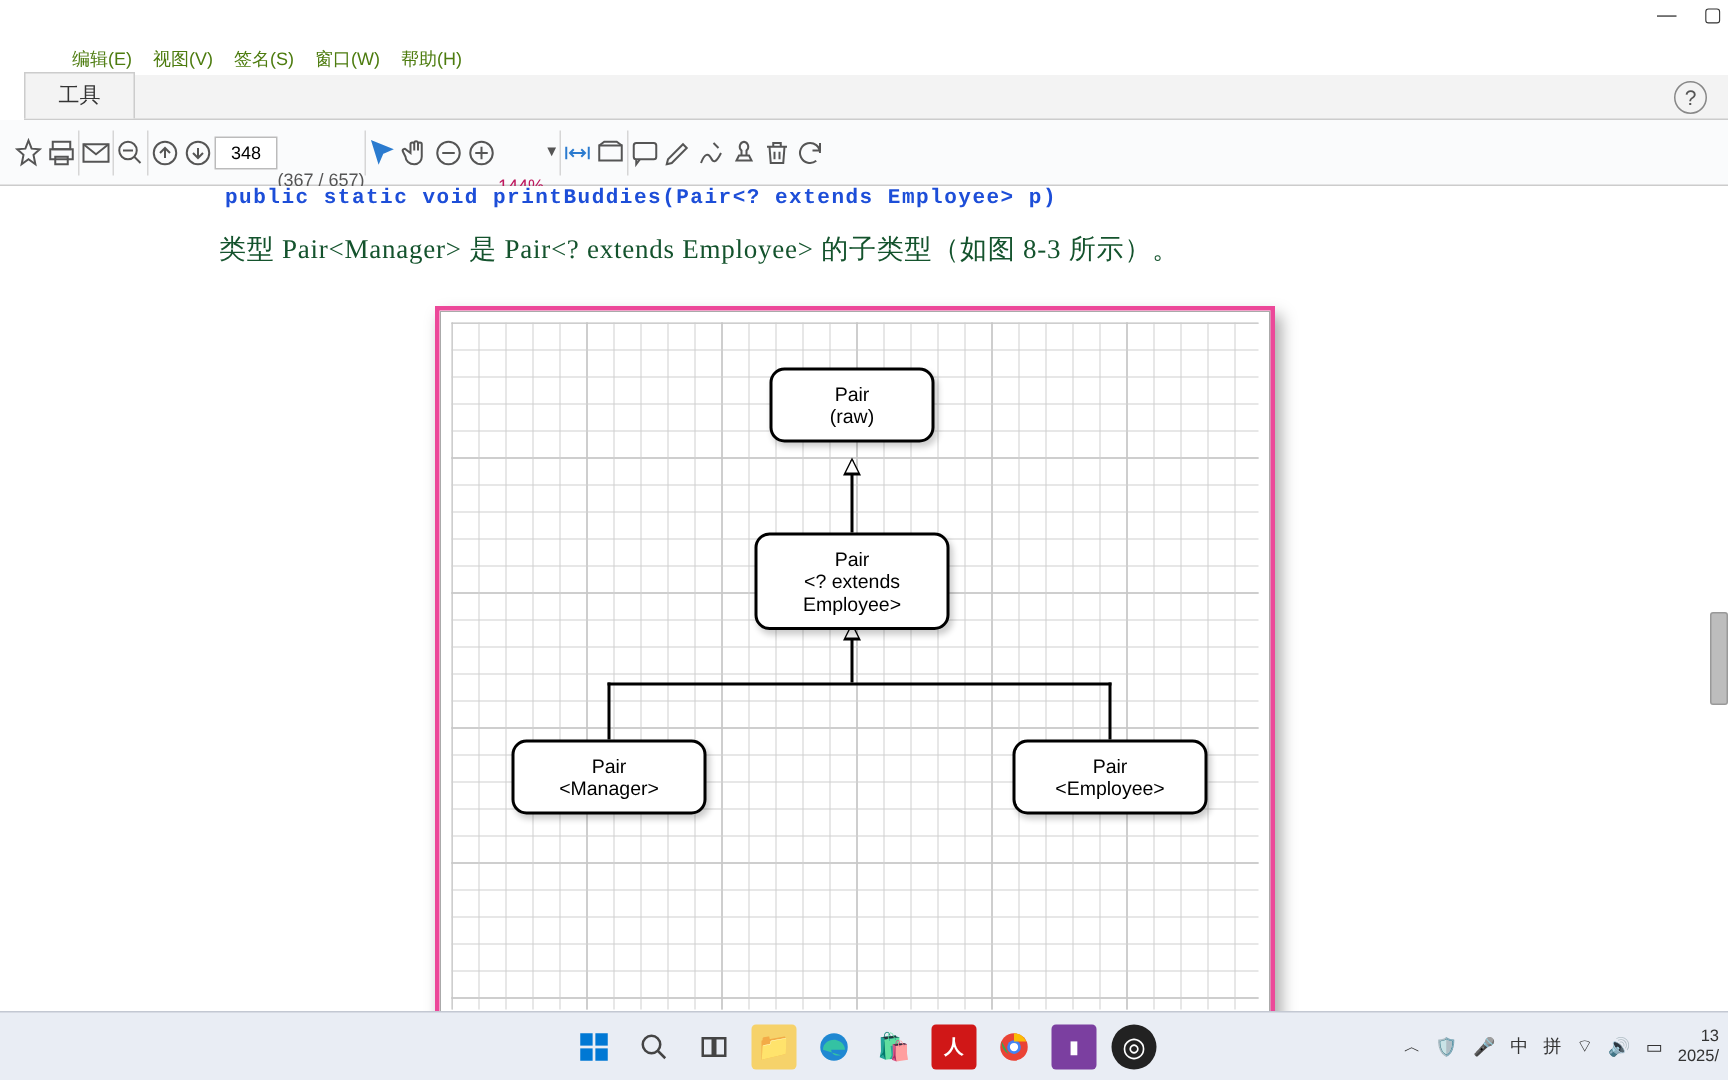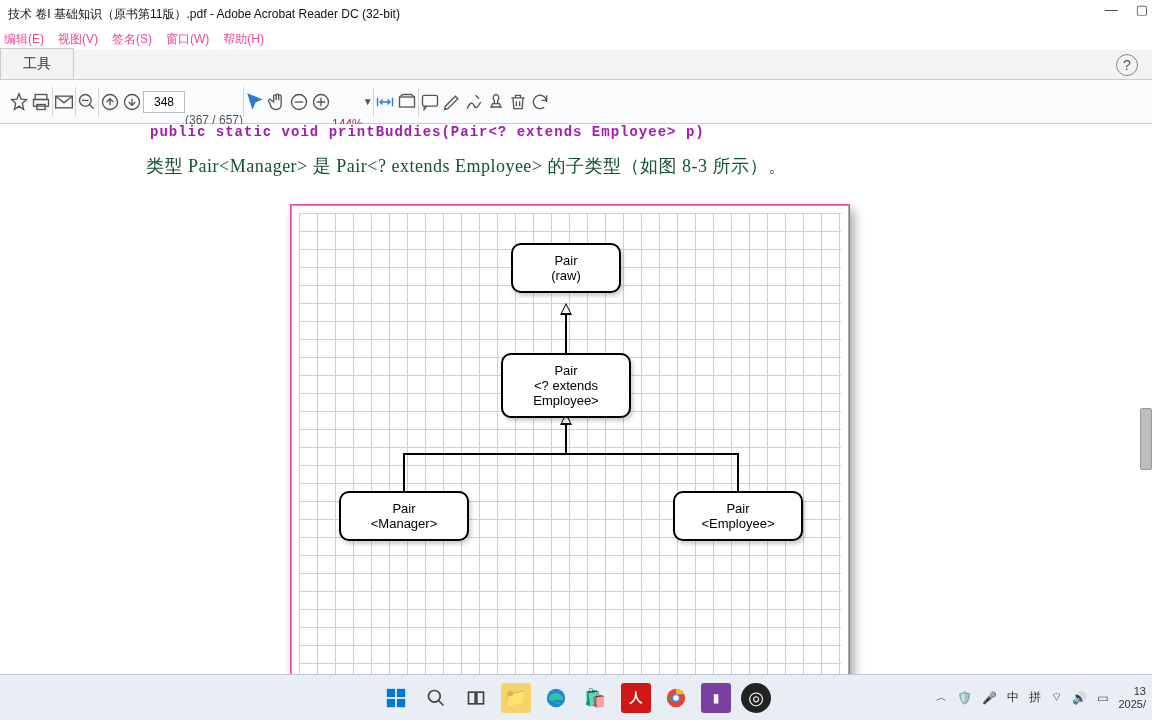--- a/index.html
+++ b/index.html
@@ -4,48 +4,48 @@
 <style>
 * { margin:0; padding:0; box-sizing:border-box; }
 body { font-family:"Segoe UI","Microsoft YaHei",sans-serif; background:#fff; overflow:hidden; width:1152px; height:720px; position:relative; }
 
 
 .title-bar { height:28px; display:flex; align-items:center; padding:0 8px; font-size:12px; color:#111; position:relative; }
 .title-bar .win-ctrl { position:absolute; right:4px; top:2px; display:flex; gap:18px; }
 .title-bar .win-ctrl span { font-size:13px; color:#333; cursor:default; }
 
 
-.menu-bar { height:22px; display:flex; align-items:center; padding:0 4px; font-size:12px; color:#ec4899; gap:14px; }
+.menu-bar { height:22px; display:flex; align-items:center; padding:0 4px; font-size:12px; color:#4d7c0f; gap:14px;margin-left:44px; }
 .menu-bar span { cursor:default; }
 
 
-.tab-bar { display:flex; align-items:flex-end; height:30px; border-bottom:1px solid #ccc; background:#f3f3f3; position:relative; }
+.tab-bar { display:flex; align-items:flex-end; height:30px; border-bottom:1px solid #ccc; background:#f3f3f3; position:relative;margin-left:16px; }
 .gong-tab { padding:6px 22px; font-size:14px; color:#333; background:#f3f3f3; border:1px solid #ccc; border-bottom:none; }
 .doc-tab { padding:6px 14px; font-size:13px; color:#222; background:#fff; border:1px solid #ccc; border-bottom:1px solid #fff; margin-bottom:-1px; display:flex; align-items:center; gap:12px; }
 .doc-tab .close { color:#666; font-size:14px; }
 .help-q { position:absolute; right:14px; top:4px; width:22px; height:22px; border:1.5px solid #888; border-radius:50%; display:flex; align-items:center; justify-content:center; font-size:14px; color:#555; }
 
 
 .toolbar { height:44px; border-bottom:1px solid #ccc; display:flex; align-items:center; padding:0 8px; background:#fafbfc; }
 .toolbar .sep { width:1px; height:30px; background:#d6d6d6; }
 .ticon { width:22px; height:22px; display:flex; align-items:center; justify-content:center; color:#555; cursor:pointer; }
 .ticon svg { width:20px; height:20px; stroke:#555; fill:none; stroke-width:1.6; }
 .page-in { width:42px; height:22px; border:1px solid #bbb; text-align:center; font-size:12px; }
 .page-cnt { font-size:12px; color:#555;margin-top:36px; }
 .zoom-lvl { font-size:12px; color:#be185d;margin-top:45px; }
 .zoom-dd { font-size:10px; color:#555; }
 .accent svg { stroke:#2b7bcf; }
 
 
 .doc-area { position:absolute; top:124px; left:0; right:12px; bottom:46px; background:#fff; overflow:hidden; }
-.code-frag { font-family:"Courier New",monospace; font-size:14px; color:#a21caf; margin:0 0 14px 150px; letter-spacing:1px; font-weight:bold;}
+.code-frag { font-family:"Courier New",monospace; font-size:14px; color:#1d4ed8; margin:0 0 14px 150px; letter-spacing:1px; font-weight:bold;}
 .body-text { font-size:18px; color:#14532d; margin:6px 0 20px 146px; font-family:"SimSun","Microsoft YaHei",serif; letter-spacing:.5px; }
 
 
-.fig-wrap { width:560px; height:480px; margin:26px auto 14px; position:relative; background:#fff; border:1px solid #ec4899; box-shadow:4px 6px 10px rgba(0,0,0,.35), inset 0 0 0 1px #aaa; }
+.fig-wrap { width:560px; height:480px; margin:26px auto 14px; position:relative; background:#fff; border:3px solid #ec4899; box-shadow:4px 6px 10px rgba(0,0,0,.35), inset 0 0 0 1px #aaa; }
 .fig-wrap::before { content:""; position:absolute; inset:8px; 
   background-image:
    linear-gradient(#cfcfcf 1px, transparent 1px),
    linear-gradient(90deg, #cfcfcf 1px, transparent 1px),
    linear-gradient(#999 1px, transparent 1px),
    linear-gradient(90deg, #999 1px, transparent 1px);
   background-size: 18px 18px, 18px 18px, 90px 90px, 90px 90px;
   z-index:0; }
 .ubox { position:absolute; background:#fff; border:2px solid #000; border-radius:10px; font-family:Arial,sans-serif; font-size:13px; text-align:center; padding:8px 10px; z-index:2; box-shadow:2px 3px 4px rgba(0,0,0,.2); }
 .ubox .l1 { display:block; }
@@ -74,21 +74,20 @@
 .tb-center { position:absolute; left:50%; transform:translateX(-50%); display:flex; gap:10px; align-items:center; }
 .tb-ic { width:30px; height:30px; display:flex; align-items:center; justify-content:center; border-radius:4px; font-size:18px; }
 .tb-right { position:absolute; right:6px; display:flex; align-items:center; gap:10px; font-size:12px; color:#333; }
 .tb-right .up { font-size:11px; }
 .tb-clock { text-align:right; font-size:11px; line-height:1.15; }
 </style>
 </head>
 <body>
 
 <div class="title-bar">
-  <span>技术 卷I 基础知识（原书第11版）.pdf - Adobe Acrobat Reader DC (32-bit)</span>
   <div class="win-ctrl">
     <span>—</span>
     <span>▢</span>
   </div>
 </div>
 
 <div class="menu-bar">
   <span>编辑(E)</span>
   <span>视图(V)</span>
   <span>签名(S)</span>

